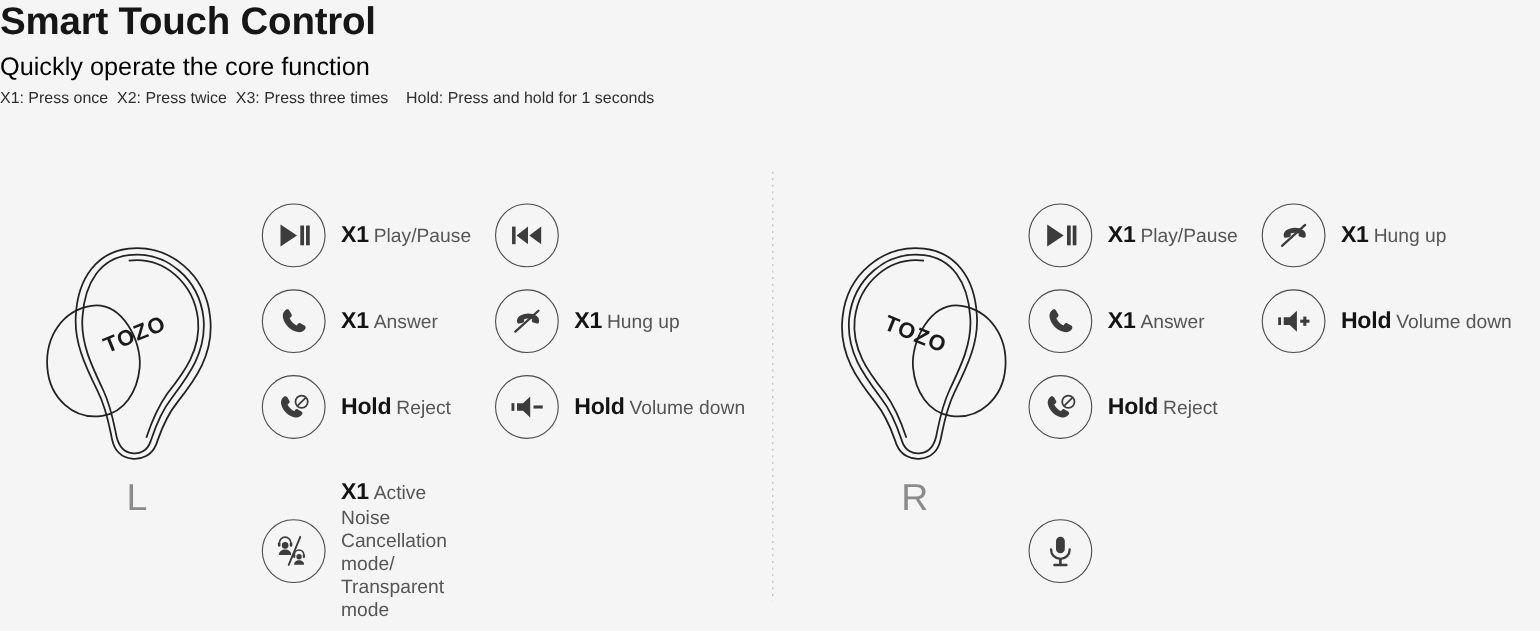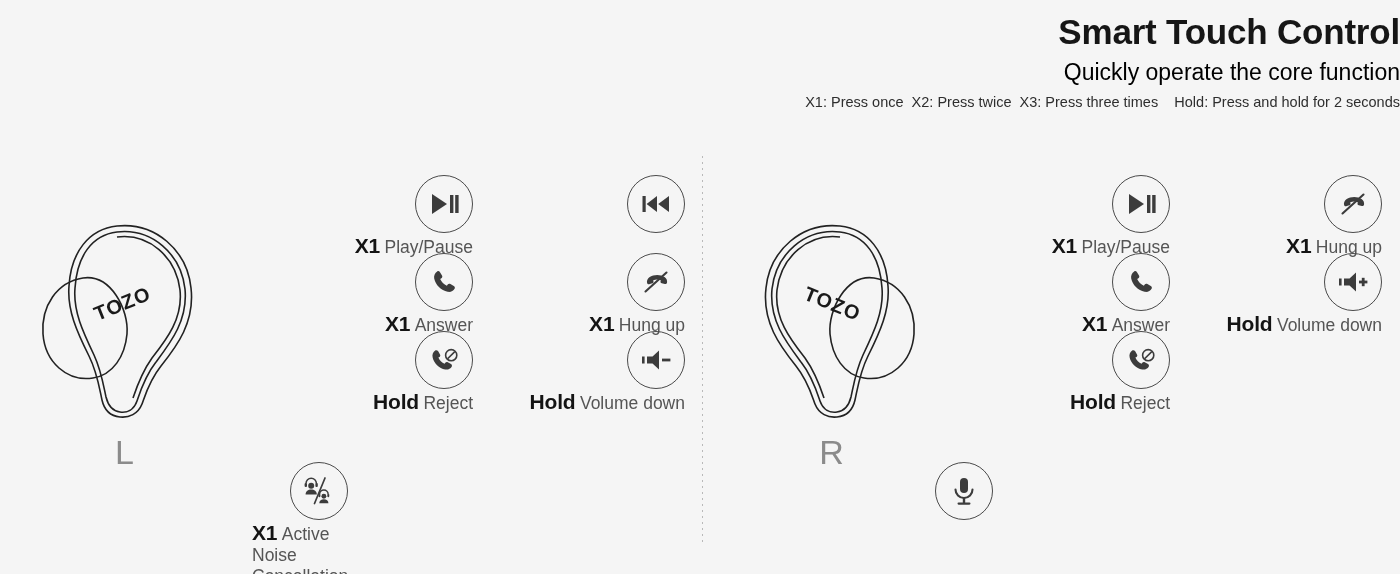--- a/index.html
+++ b/index.html
@@ -9,21 +9,21 @@
   }
   body {
     width: 1400px; height: 574px;
     position: relative; overflow: hidden;
     font-family: "Liberation Sans", sans-serif;
     color: #333333;
     -webkit-font-smoothing: antialiased;
   }
 
   
-  .header { width: 100%; padding-top: 14px; text-align: right; }
+  .header { width: 100%; padding-top: 2px; text-align: left; }
   .title {
     font-size: 35px; font-weight: 700; color: #161616;
     letter-spacing: -0.2px; line-height: 1.05; margin: 0;
   }
   .subtitle {
     font-size: 23px; font-weight: 400; color: #000000;
     margin: 9px 0 0 0; line-height: 1.1;
   }
   .legend {
     font-size: 14.5px; color: #2e2e2e; margin: 10px 0 0 0;
@@ -58,21 +58,21 @@
   }
 
   
   .rows { position: absolute; top: 26px; }
   .side-left  .rows { left: 238px; }
   .side-right .rows { left: 233px; }
   .col { position: absolute; top: 0; width: 235px; }
   .col-a { left: 0px; }
   .col-b { left: 212px; }
 
-  .row { display: flex; align-items: flex-end; height: 78px; flex-direction: column; }
+  .row { display: flex; align-items: center; height: 78px; }
   .row + .row { margin-top: 0; }
   .icon-wrap {
     flex: 0 0 auto; width: 58px; height: 58px;
     border: 1.6px solid #4a4a4a; border-radius: 50%;
     display: flex; align-items: center; justify-content: center;
     margin-top: 1px;
   }
   .icon-wrap svg { display: block; }
   .row-text { margin-left: 14px; padding-top: 2px; }
   .row-count {
@@ -87,21 +87,21 @@
   
   .row-wide { position: absolute; left: 0; top: 240px; margin-top: 47px; }
   .row-wide .row-label { white-space: pre-line; }
 </style>
 </head>
 <body>
 
 <div class="header">
   <h1 class="title">Smart Touch Control</h1>
   <p class="subtitle">Quickly operate the core function</p>
-  <p class="legend"><span>X1: Press once</span><span>  </span><span>X2: Press twice</span><span>  </span><span>X3: Press three times</span><span>    </span><span>Hold: Press and hold for 2 seconds</span></p>
+  <p class="legend"><span>X1: Press once</span><span>  </span><span>X2: Press twice</span><span>  </span><span>X3: Press three times</span><span>    </span><span>Hold: Press and hold for 1 seconds</span></p>
 </div>
 
 <div class="board">
 
   <div class="divider"></div>
 
   <div class="side side-left">
 
     <div class="bud-block">
       <svg class="bud-art" viewBox="0 0 240 215">

